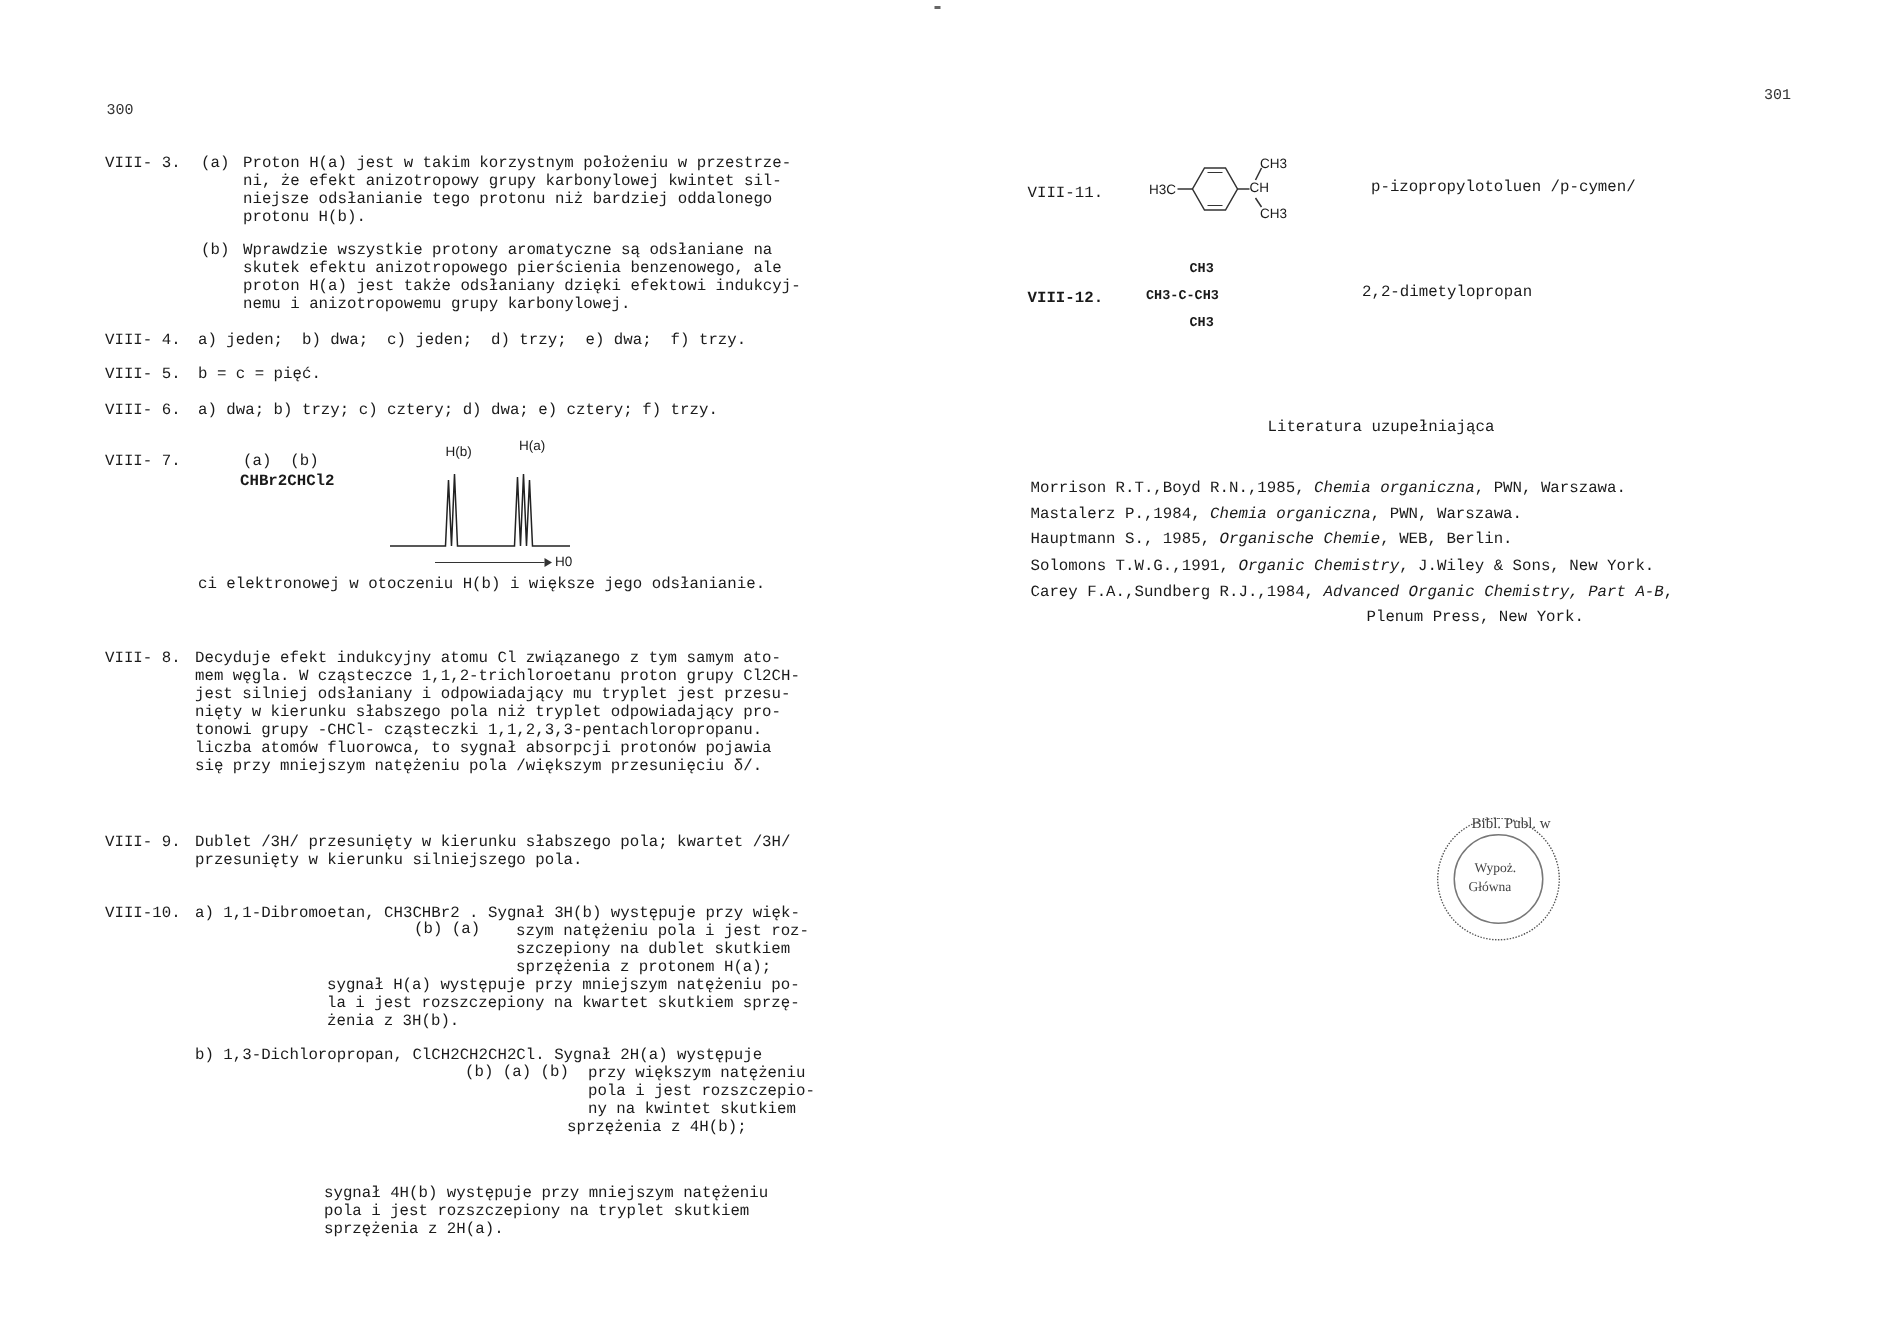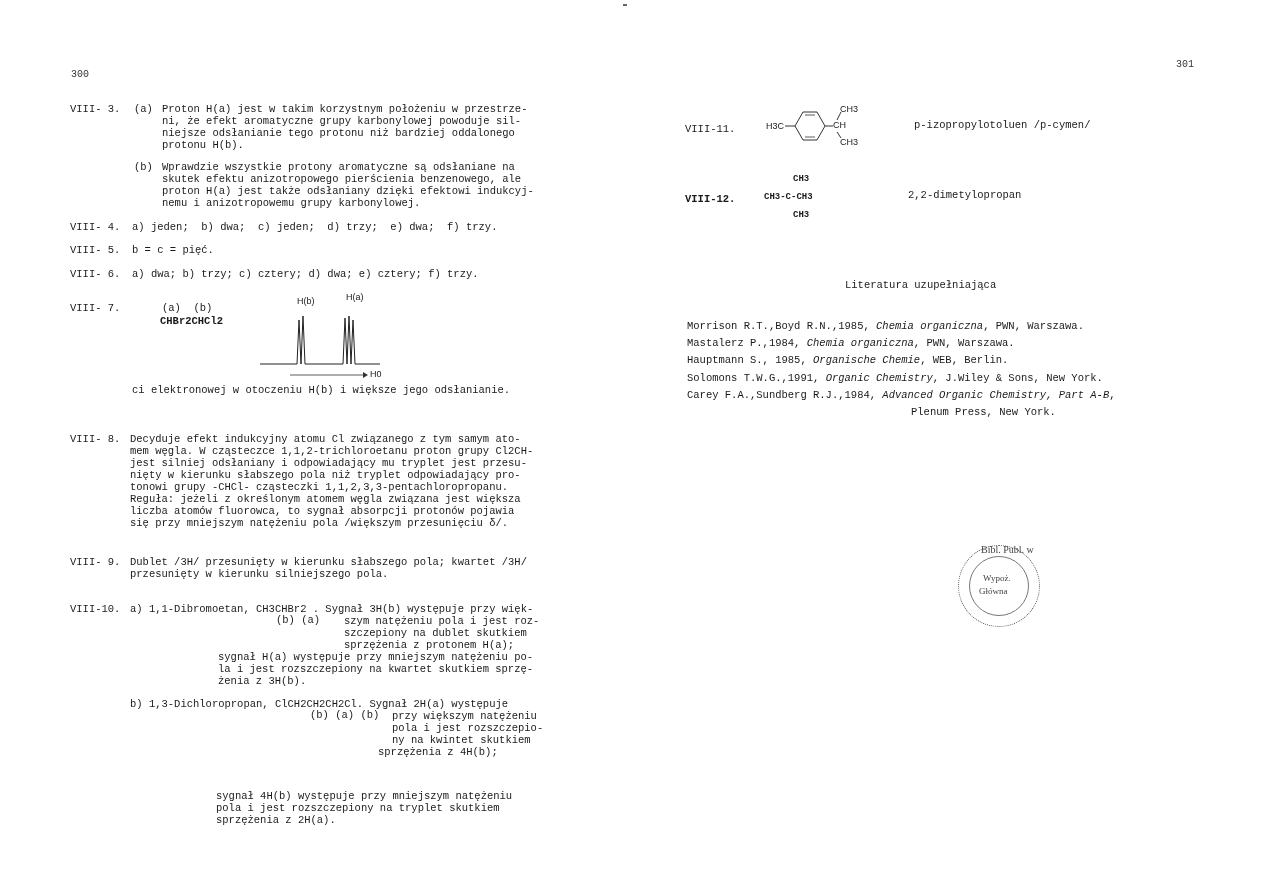--- a/index.html
+++ b/index.html
@@ -19,21 +19,21 @@
 <body>
 
 <div class="mark"></div>
 
 <div class="abs pn" style="left:71px;top:69px;">300</div>
 
 <div class="lbl" style="left:70px;top:103px;">VIII- 3.</div>
 <div class="lbl" style="left:134px;top:103px;">(a)</div>
 <div class="abs" style="left:162px;top:103px;">
   <div class="line">Proton H(a) jest w takim korzystnym położeniu w przestrze-</div>
-  <div class="line">ni, że efekt aromatyczne grupy karbonylowej powoduje sil-</div>
+  <div class="line">ni, że efekt anizotropowy grupy karbonylowej kwintet sil-</div>
   <div class="line">niejsze odsłanianie tego protonu niż bardziej oddalonego</div>
   <div class="line">protonu H(b).</div>
 </div>
 <div class="lbl" style="left:134px;top:161px;">(b)</div>
 <div class="abs" style="left:162px;top:161px;">
   <div class="line">Wprawdzie wszystkie protony aromatyczne są odsłaniane na</div>
   <div class="line">skutek efektu anizotropowego pierścienia benzenowego, ale</div>
   <div class="line">proton H(a) jest także odsłaniany dzięki efektowi indukcyj-</div>
   <div class="line">nemu i anizotropowemu grupy karbonylowej.</div>
 </div>
@@ -60,21 +60,20 @@
   <div class="line">ci elektronowej w otoczeniu H(b) i większe jego odsłanianie.</div>
 </div>
 
 <div class="lbl" style="left:70px;top:433px;">VIII- 8.</div>
 <div class="abs" style="left:130px;top:433px;">
   <div class="line">Decyduje efekt indukcyjny atomu Cl związanego z tym samym ato-</div>
   <div class="line">mem węgla. W cząsteczce 1,1,2-trichloroetanu proton grupy Cl2CH-</div>
   <div class="line">jest silniej odsłaniany i odpowiadający mu tryplet jest przesu-</div>
   <div class="line">nięty w kierunku słabszego pola niż tryplet odpowiadający pro-</div>
   <div class="line">tonowi grupy -CHCl- cząsteczki 1,1,2,3,3-pentachloropropanu.</div>
-  <div class="line">Reguła: jeżeli z określonym atomem węgla związana jest większa</div>
   <div class="line">liczba atomów fluorowca, to sygnał absorpcji protonów pojawia</div>
   <div class="line">się przy mniejszym natężeniu pola /większym przesunięciu δ/.</div>
 </div>
 
 <div class="lbl" style="left:70px;top:556px;">VIII- 9.</div>
 <div class="abs" style="left:130px;top:556px;">
   <div class="line">Dublet /3H/ przesunięty w kierunku słabszego pola; kwartet /3H/</div>
   <div class="line">przesunięty w kierunku silniejszego pola.</div>
 </div>
 

